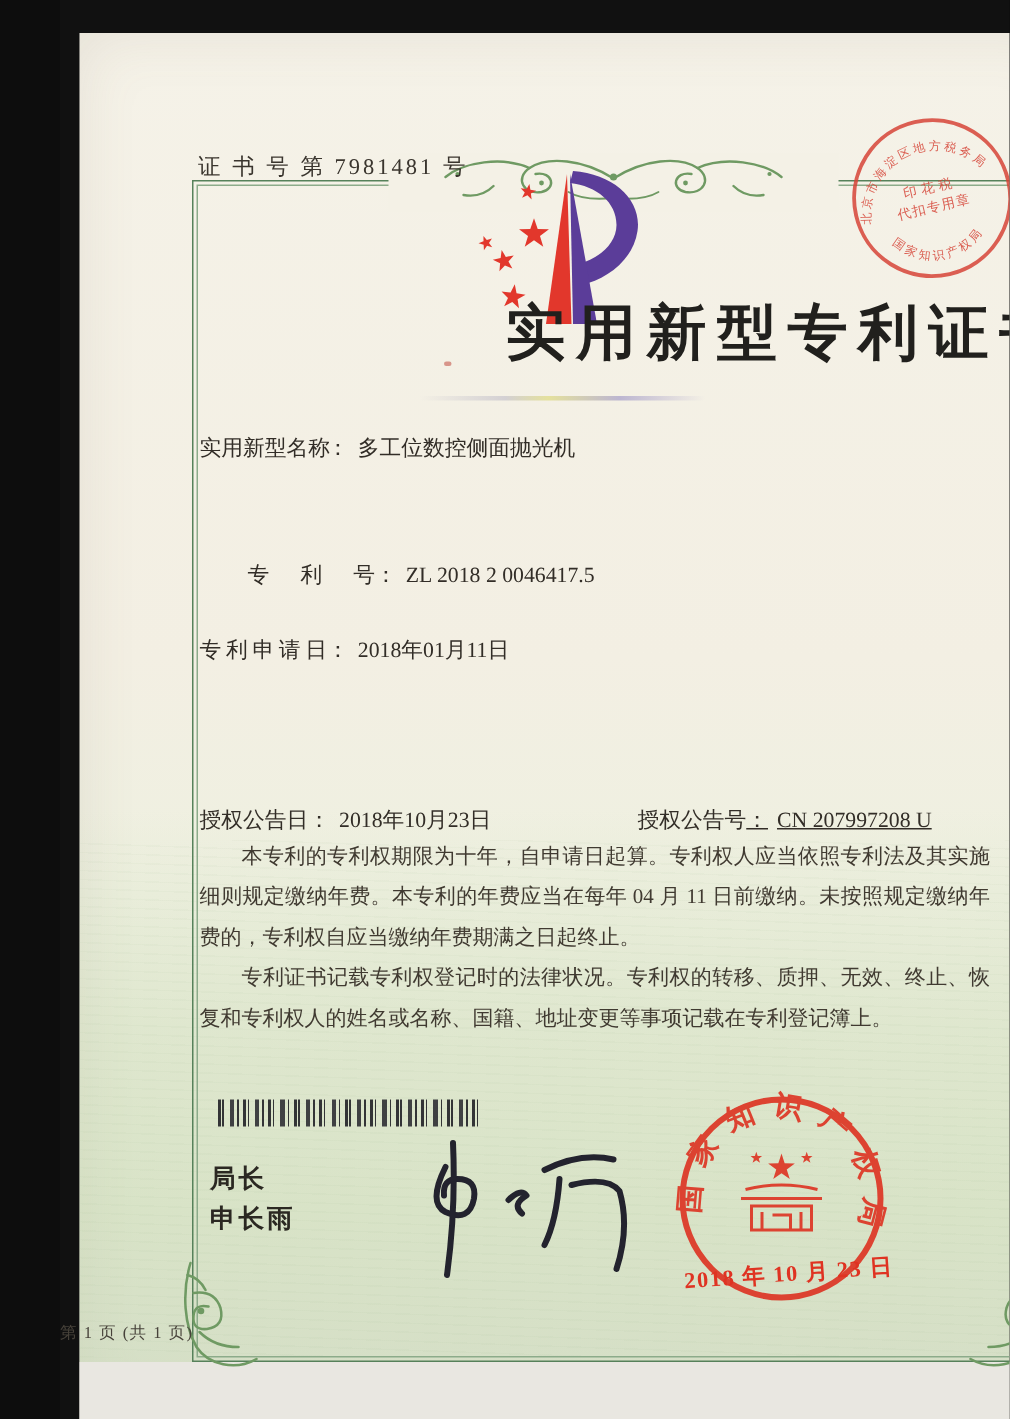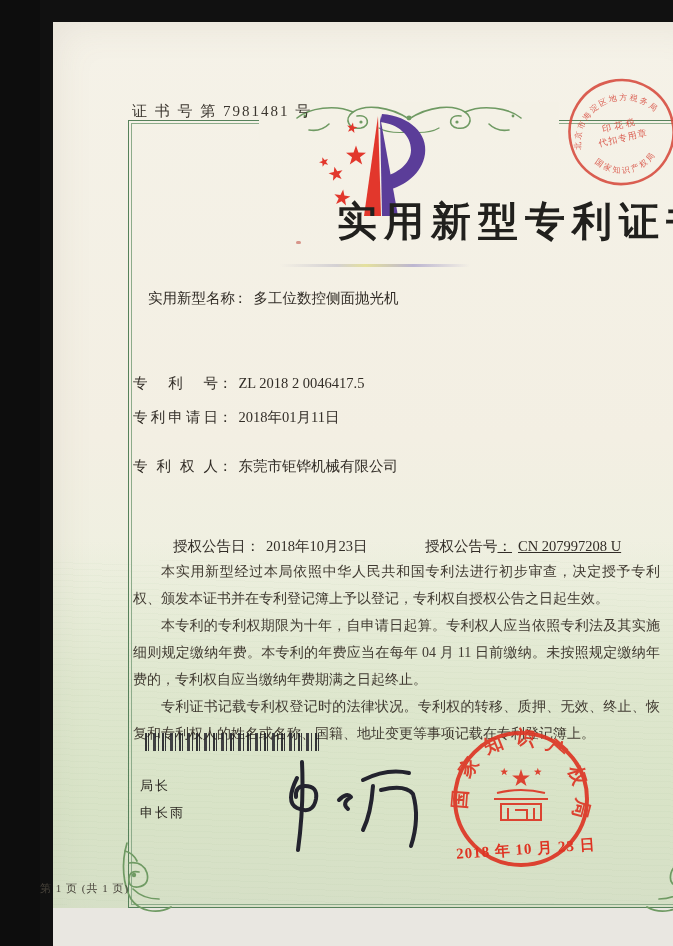--- a/index.html
+++ b/index.html
@@ -30,21 +30,21 @@
   .reddot{position:absolute;left:256px;top:241px;width:5px;height:3px;background:#c5584d;opacity:.6;border-radius:2px;}
   .row{position:absolute;left:93px;font-size:14.5px;color:#322d27;white-space:nowrap;}
   .lbl{display:inline-block;width:85px;text-align:justify;text-align-last:justify;}
   .lbl2{display:inline-block;}
   .val{margin-left:6px;}
   .body-text{position:absolute;left:93px;top:558px;width:527px;font-size:14px;line-height:27px;
              color:#403a31;text-align:justify;}
   .body-text p{margin:0;text-indent:2em;}
   .barcode{position:absolute;left:105px;top:733px;width:177px;height:18px;opacity:.88;
            background:repeating-linear-gradient(90deg,#1c1c22 0 2px,transparent 2px 3px,#1c1c22 3px 4px,transparent 4px 8px,#2a2a30 8px 11px,transparent 11px 13px,#1c1c22 13px 14px,transparent 14px 17px);}
-  .director{position:absolute;left:100px;top:772px;font-size:13px;font-weight:400;color:#2b2822;line-height:27px;letter-spacing:2px;}
+  .director{position:absolute;left:100px;top:772px;font-size:17px;font-weight:700;color:#2b2822;line-height:27px;letter-spacing:2px;}
   .footer{position:absolute;left:0;top:881px;width:673px;text-align:left;font-size:11px;color:#47423a;letter-spacing:1px;}
   .sig{position:absolute;left:215px;top:748px;}
   .stamp-tax{position:absolute;left:524px;top:74px;opacity:.85;transform:rotate(-13deg);}
   .seal-main{position:absolute;left:406px;top:724px;opacity:.93;}
   .seal-date{position:absolute;left:416px;top:840px;font-size:15px;font-weight:bold;color:#df3322;
              letter-spacing:1px;transform:rotate(-4deg);white-space:nowrap;}
   .logo{position:absolute;left:272px;top:104px;}
   svg text{font-family:"Liberation Serif","DejaVu Serif",serif;}
 </style>
 </head>
@@ -137,41 +137,37 @@
         <use href="#star" transform="translate(12,58) scale(0.5) rotate(-20)"></use>
         <use href="#star" transform="translate(30,94) scale(0.85) rotate(8)"></use>
       </g>
     </svg>
   </div>
 
   <div class="title">实用新型专利证书</div>
   <div class="smear"></div>
   <div class="reddot"></div>
 
-  <div class="row" style="top:289px;padding-left:15px;">
+  <div class="row" style="top:289px;">
     <span class="lbl">实用新型名称</span><span>：</span><span class="val">多工位数控侧面抛光机</span>
   </div>
-  <div class="row" style="top:374px;">
+  <div class="row" style="top:374px;padding-left:32px;">
     <span class="lbl">专利号</span><span>：</span><span class="val">ZL 2018 2 0046417.5</span>
   </div>
-  <div class="row" style="top:408px;">
+  <div class="row" style="top:424px;">
     <span class="lbl">专利申请日</span><span>：</span><span class="val">2018年01月11日</span>
   </div>
-  <div class="row" style="top:457px;">
-    <span class="lbl">专利权人</span><span>：</span><span class="val">东莞市钜铧机械有限公司</span>
-  </div>
-  <div class="row" style="top:537px;padding-left:40px;">
+  <div class="row" style="top:537px;">
     <span class="lbl2">授权公告日</span><span>：</span><span class="val">2018年10月23日</span>
   </div>
   <div class="row" style="top:537px;left:385px;text-decoration:underline;">
     <span class="lbl2">授权公告号</span><span>：</span><span class="val">CN 207997208 U</span>
   </div>
 
   <div class="body-text">
-    <p>本实用新型经过本局依照中华人民共和国专利法进行初步审查，决定授予专利权、颁发本证书并在专利登记簿上予以登记，专利权自授权公告之日起生效。</p>
     <p>本专利的专利权期限为十年，自申请日起算。专利权人应当依照专利法及其实施细则规定缴纳年费。本专利的年费应当在每年 04 月 11 日前缴纳。未按照规定缴纳年费的，专利权自应当缴纳年费期满之日起终止。</p>
     <p>专利证书记载专利权登记时的法律状况。专利权的转移、质押、无效、终止、恢复和专利权人的姓名或名称、国籍、地址变更等事项记载在专利登记簿上。</p>
   </div>
 
   <div class="barcode"></div>
 
   <div class="director">
     <div>局长</div>
     <div>申长雨</div>
   </div>

